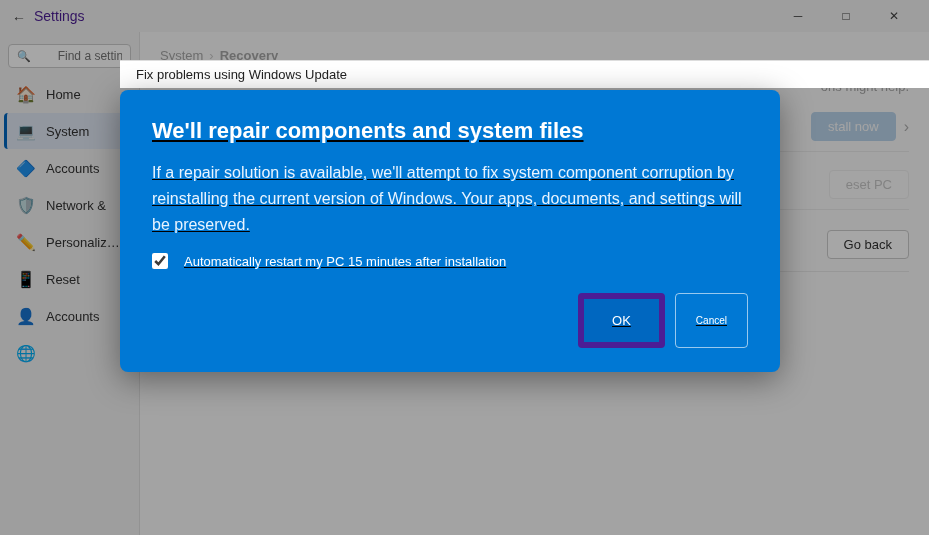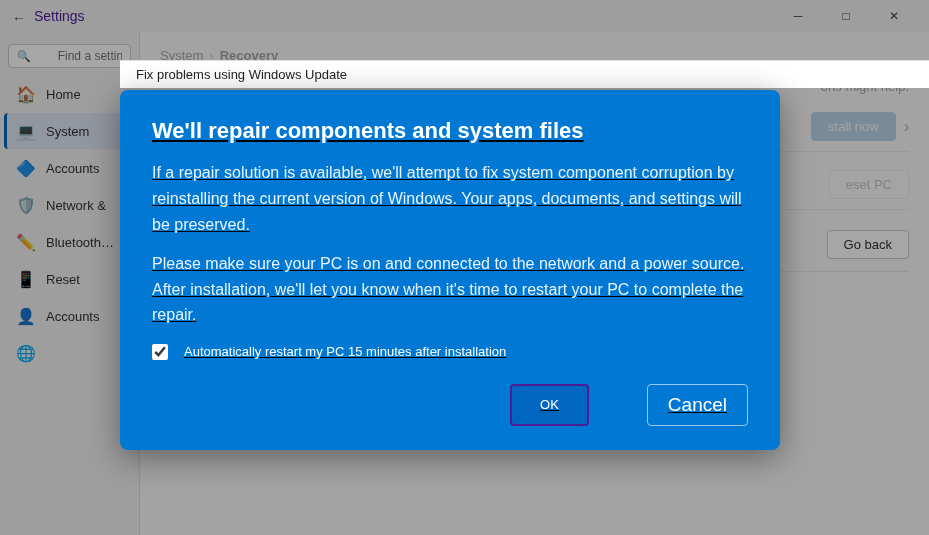--- a/index.html
+++ b/index.html
@@ -243,34 +243,33 @@
     }
     .dialog-buttons {
       display: flex;
       justify-content: flex-end;
       gap: 10px;
     }
     .dialog-ok-btn {
       padding: 7px 28px;
       background: #0067c0;
       color: white;
-      border: 2px solid #4c1d95;
+      border: 6px solid #4c1d95;
       border-radius: 4px;
       font-size: 13px;
       cursor: pointer;
     }
     .dialog-cancel-btn {
-      padding: 9px 20px;
+      padding: 21px 20px;
       background: transparent;
       color: white;
       border: 1px solid rgba(255,255,255,0.6);
       border-radius: 4px;
-      font-size: 19px;
-      cursor: pointer;
-      margin-left: 48px;
+      font-size: 10px;
+      cursor: pointer;
     }
 
     .chevron-right {
       font-size: 16px;
       color: #666;
     }
 
     
     .bg-item {
       opacity: 0.5;
@@ -308,21 +307,21 @@
     <div class="nav-item">
       <span class="nav-icon">🔷</span>
       <span>Accounts</span>
     </div>
     <div class="nav-item">
       <span class="nav-icon">🛡️</span>
       <span>Network &amp;</span>
     </div>
     <div class="nav-item">
       <span class="nav-icon">✏️</span>
-      <span>Bluetooth…</span>
+      <span>Personaliz…</span>
     </div>
     <div class="nav-item">
       <span class="nav-icon">📱</span>
       <span>Reset</span>
     </div>
     <div class="nav-item">
       <span class="nav-icon">👤</span>
       <span>Accounts</span>
     </div>
     <div class="nav-item">
@@ -372,21 +371,20 @@
 <div class="modal-backdrop"></div>
 
 <div class="fix-bar">
   <span>Fix problems using Windows Update</span>
 </div>
 
 <div class="dialog">
   <div class="dialog-box">
     <div class="dialog-title">We'll repair components and system files</div>
     <div class="dialog-body-text">If a repair solution is available, we'll attempt to fix system component corruption by reinstalling the current version of Windows. Your apps, documents, and settings will be preserved.</div>
-    <div class="dialog-body-text">Please make sure your PC is on and connected to the network and a power source. After installation, we'll let you know when it's time to restart your PC to complete the repair.</div>
     <div class="dialog-checkbox-row">
       <input type="checkbox" class="dialog-checkbox" checked="" style="">
       <label class="dialog-checkbox-label">Automatically restart my PC 15 minutes after installation</label>
     </div>
     <div class="dialog-buttons">
       <button class="dialog-ok-btn">OK</button>
       <button class="dialog-cancel-btn">Cancel</button>
     </div>
   </div>
 </div>

